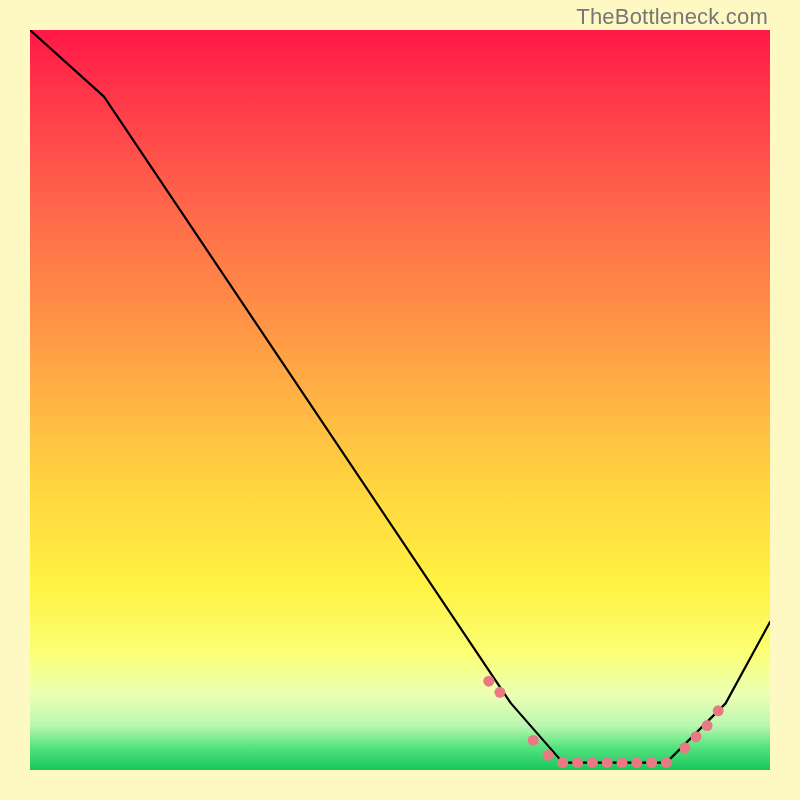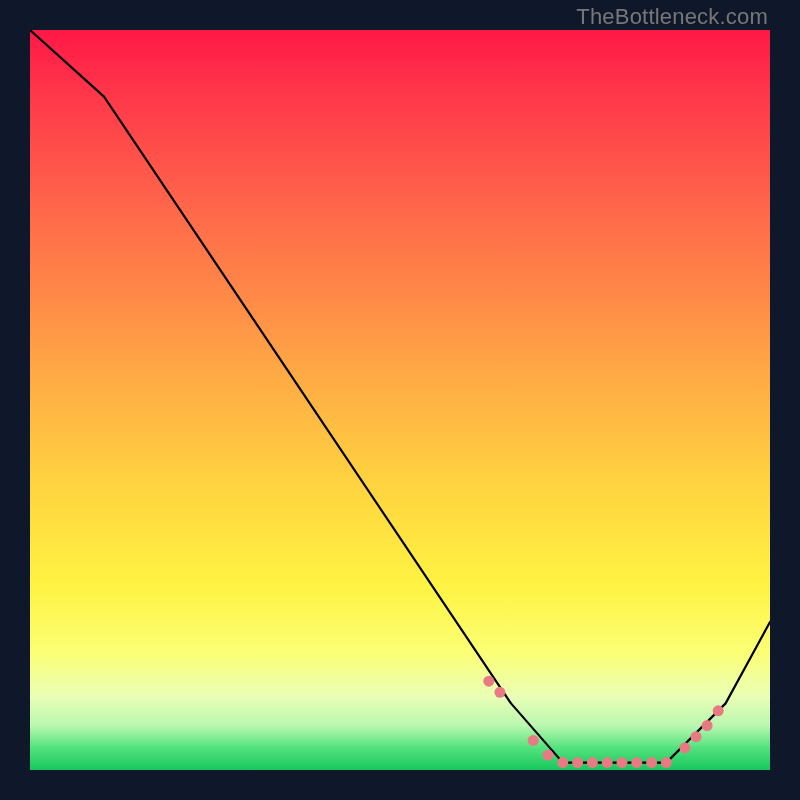--- a/index.html
+++ b/index.html
@@ -8,21 +8,21 @@
     width: 800px;
     height: 800px;
     background: #000;
     overflow: hidden;
     font-family: Arial, Helvetica, sans-serif;
   }
   .frame {
     position: relative;
     width: 800px;
     height: 800px;
-    background: #0f172a;
+    background: #fef9c3;
   }
   .plot-area {
     position: absolute;
     left: 30px;
     top: 30px;
     width: 740px;
     height: 740px;
     
     background: linear-gradient(
       to bottom,

